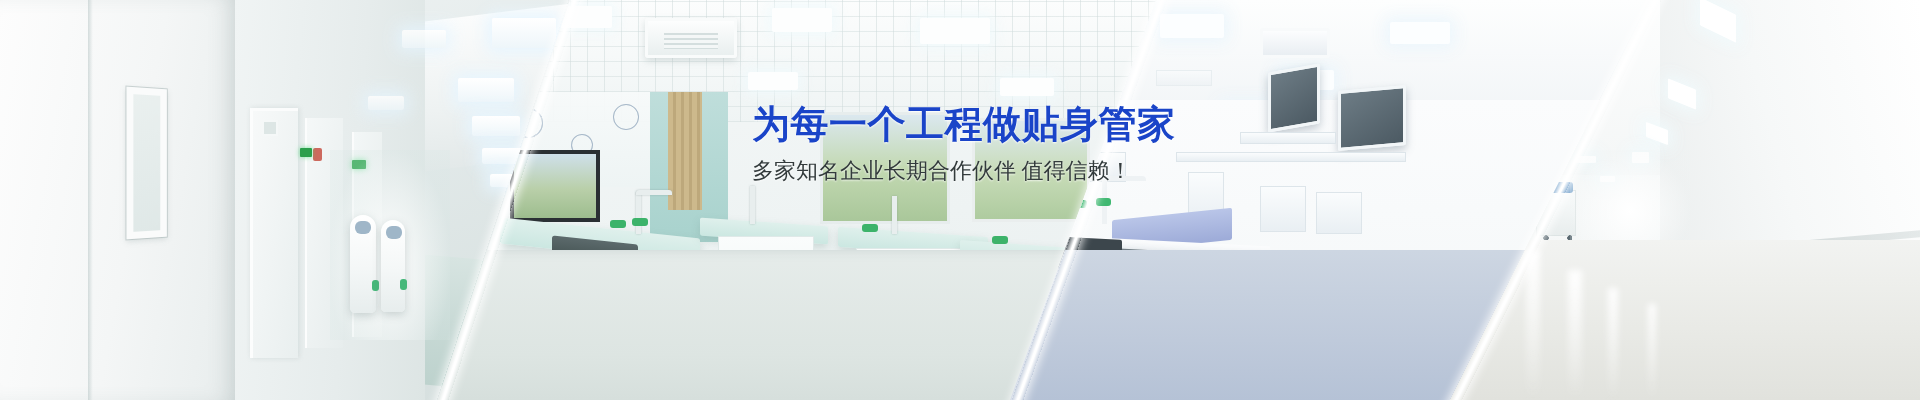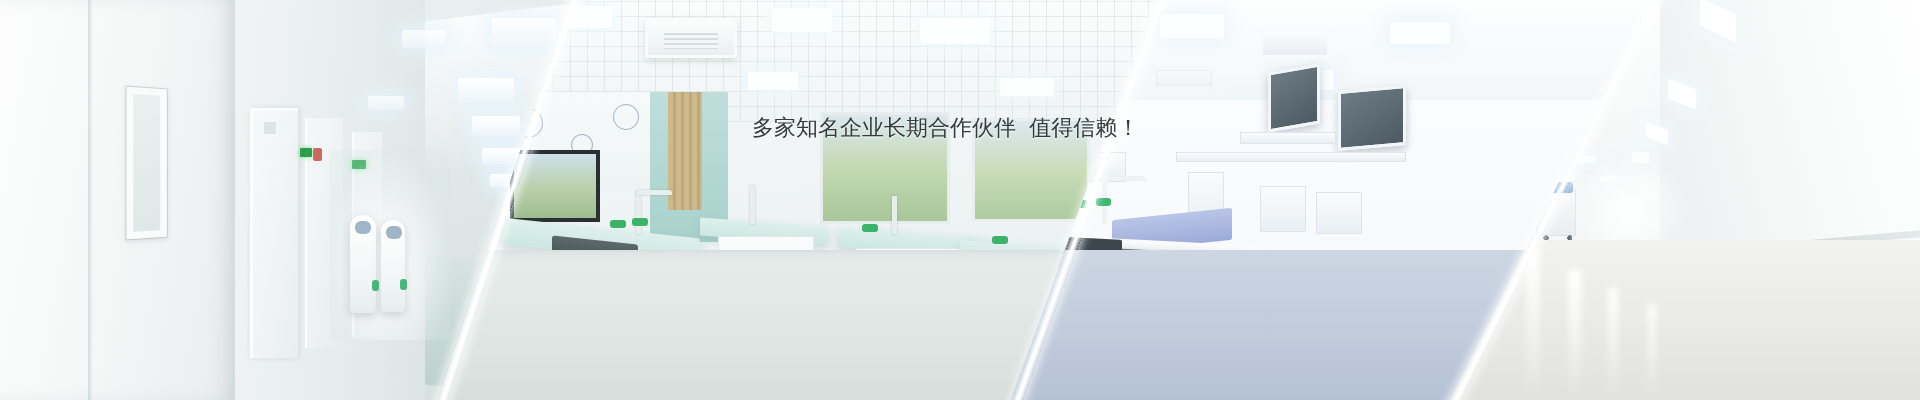--- a/index.html
+++ b/index.html
@@ -182,21 +182,21 @@
   .d1{ left:503px; transform:rotate(18.2deg); }
   .d2{ left:1084px; transform:rotate(19.8deg); }
   .d3{ left:1550px; transform:rotate(26.5deg); }
 
   
   .copy{ position:absolute; left:752px; top:104px; width:470px; z-index:40; }
   .hl{ font-family:"DejaVu Sans","Liberation Sans",sans-serif;
        font-weight:700; font-size:38px; line-height:41px; letter-spacing:.5px;
        color:#1a44c8; white-space:nowrap;
        text-shadow:0 1px 2px rgba(255,255,255,.85), 0 0 1px rgba(255,255,255,.9); }
-  .sub{ font-family:Liberation Mono, monospace;
+  .sub{ font-family:Liberation Serif, serif;
        font-weight:400; font-size:22px; line-height:30px; margin-top:11px;
        color:#333b3c; white-space:nowrap;
        text-shadow:0 1px 2px rgba(255,255,255,.8); }
 </style>
 </head>
 <body>
 
 <div class="banner">
 
   <div class="panel p1">
@@ -354,16 +354,17 @@
     <div class="p4-refl" style="left:168px;height:130px;"></div>
     <div class="p4-refl" style="left:208px;height:112px;width:10px;"></div>
     <div class="p4-refl" style="left:248px;height:96px;width:8px;"></div>
   </div>
 
   <div class="divider d1"></div>
   <div class="divider d2"></div>
   <div class="divider d3"></div>
 
   <div class="copy">
+    <div class="hl">为每一个工程做贴身管家</div>
     <div class="sub">多家知名企业长期合作伙伴  值得信赖！</div>
   </div>
 
 </div>
 
 </body></html>

